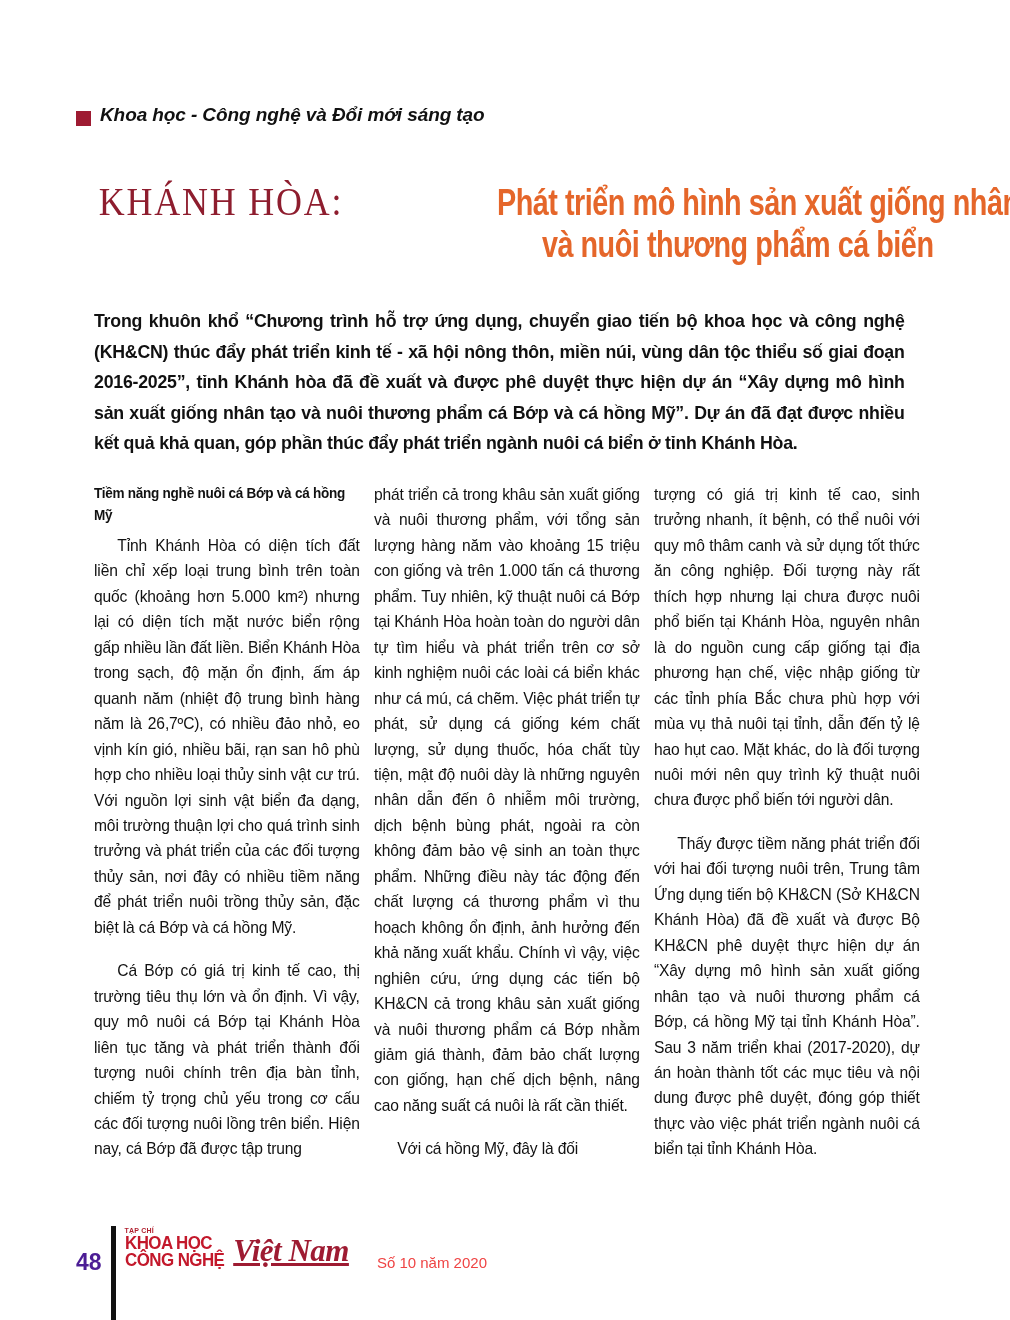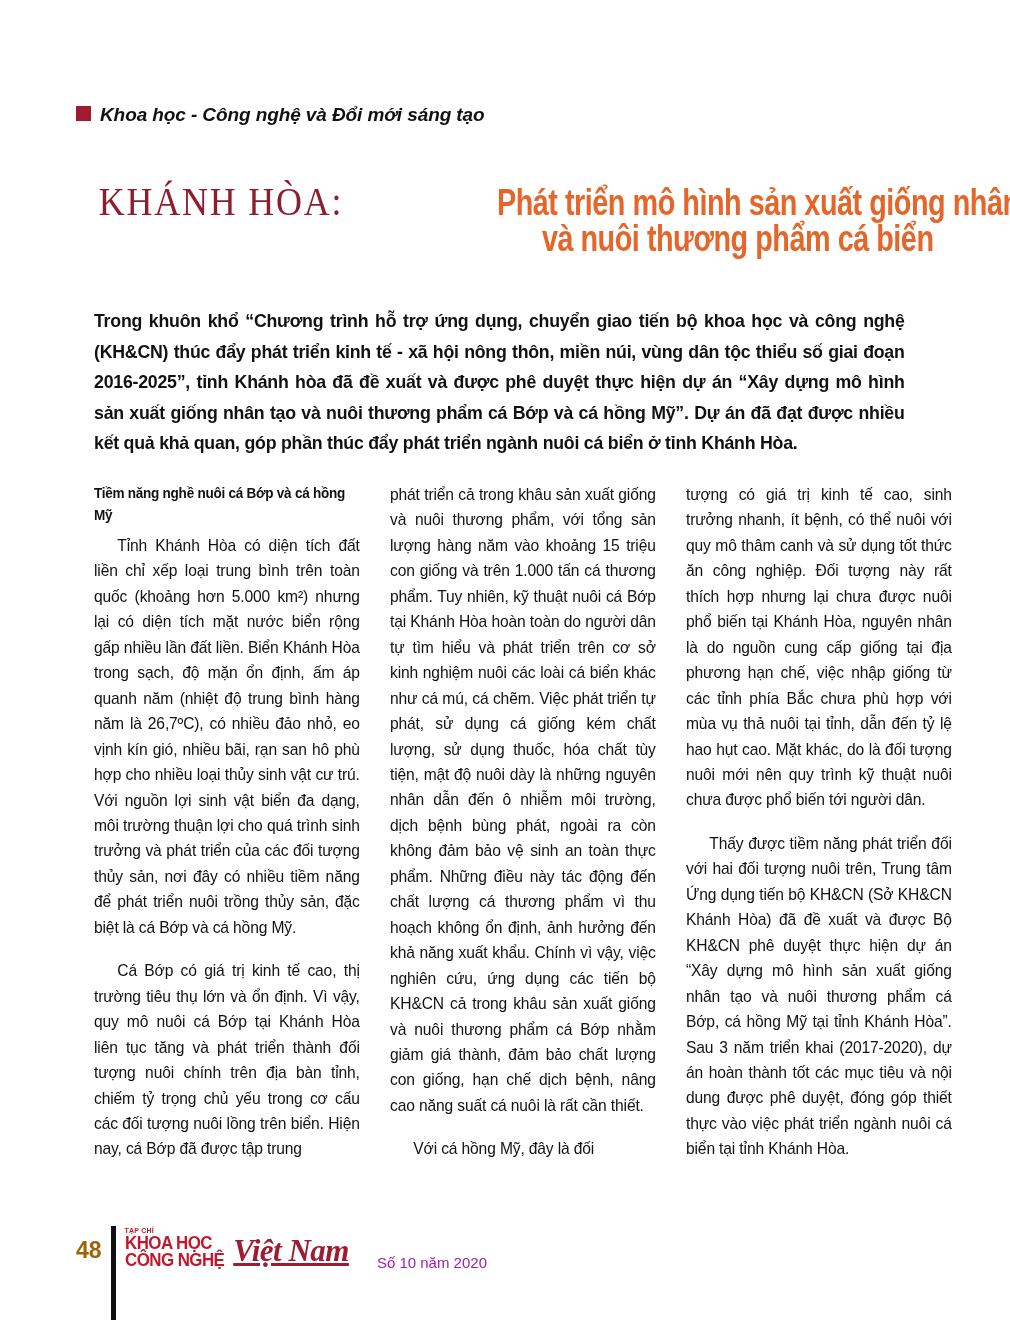--- a/index.html
+++ b/index.html
@@ -22,21 +22,21 @@
     width: 1010px;
     height: 1320px;
   }
 
   
   .running-header {
     position: absolute;
     left: 76px;
     top: 104px;
     display: flex;
-    align-items: flex-start;
+    align-items: flex-end;
     gap: 9px;
   }
   .rh-square {
     width: 15px;
     height: 15px;
     background: #9e1b32;
     display: block;
     flex: 0 0 auto;
     margin-top: 2px;
   }
@@ -58,20 +58,21 @@
     width: 846px;
     text-align: right;
   }
   .title-line1 {
     white-space: nowrap;
     line-height: 1.0;
   }
   .title-line2 {
     white-space: nowrap;
     line-height: 1.0;
+    margin-top: 6px;
   }
   .t-prefix {
     font-family: "Liberation Serif", serif;
     font-size: 39px;
     font-weight: normal;
     color: #8e1d2e;
     letter-spacing: 2.0px;
     transform: scaleX(0.92);
     display: inline-block;
     vertical-align: baseline;
@@ -106,21 +107,21 @@
   }
 
   
   .columns {
     position: absolute;
     left: 94px;
     top: 482px;
     width: 844px;
     height: 740px;
     display: flex;
-    gap: 30px;
+    gap: 14px;
   }
   .col {
     width: 266px;
     flex: 0 0 266px;
   }
   .sec-head {
     font-family: "Liberation Sans", sans-serif;
     font-weight: bold;
     font-size: 15.4px;
     line-height: 22px;
@@ -154,23 +155,23 @@
     position: absolute;
     left: 76px;
     top: 1226px;
     display: flex;
     align-items: flex-start;
   }
   .page-no {
     font-family: "Liberation Sans", sans-serif;
     font-weight: bold;
     font-size: 23px;
-    color: #a16207;
+    color: #4c1d95;
     line-height: 1;
-    margin-top: 13px;
+    margin-top: 25px;
     margin-right: 9px;
   }
   .foot-rule {
     width: 5px;
     height: 94px;
     background: #111111;
     flex: 0 0 auto;
     margin-right: 9px;
   }
   .logo {
@@ -211,21 +212,21 @@
     line-height: 31px;
     letter-spacing: -0.5px;
     margin-left: 3px;
     margin-bottom: -2px;
     display: block;
     text-decoration: underline;
   }
   .issue {
     font-family: "Liberation Sans", sans-serif;
     font-size: 15px;
-    color: #a21caf;
+    color: #ef4444;
     margin-left: 28px;
     margin-top: 28px;
     white-space: nowrap;
   }
 </style>
 </head>
 <body>
 
 <div class="page">
 

